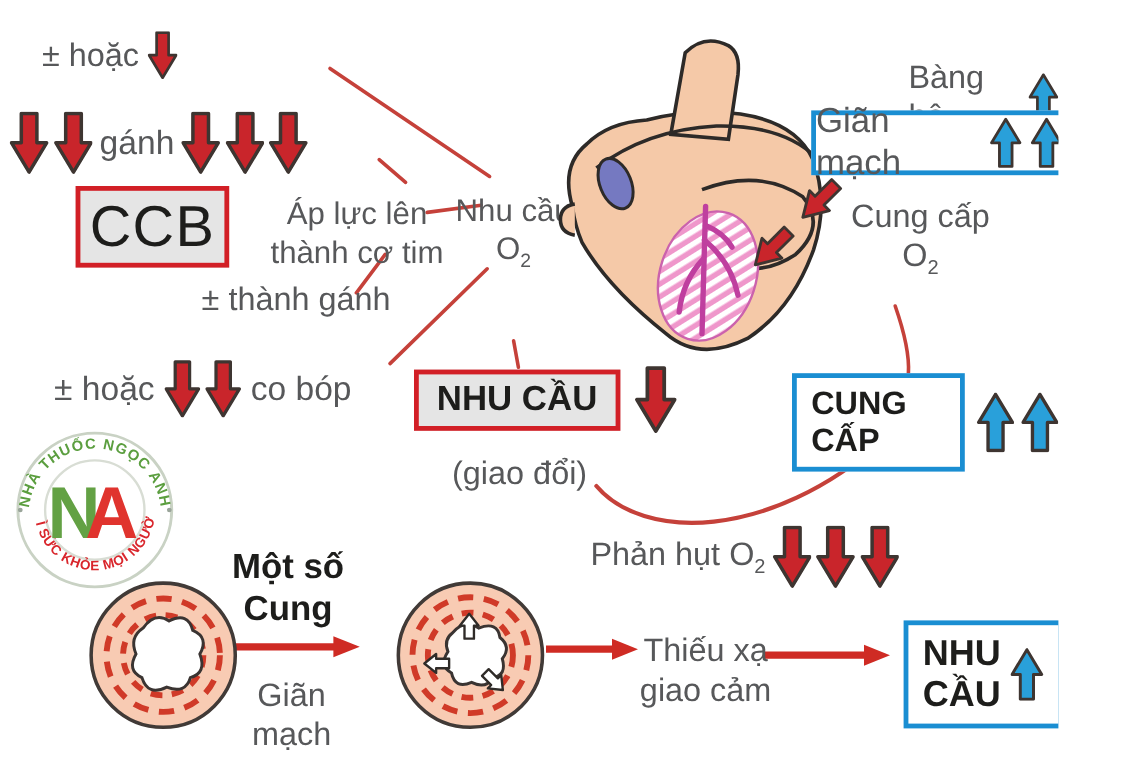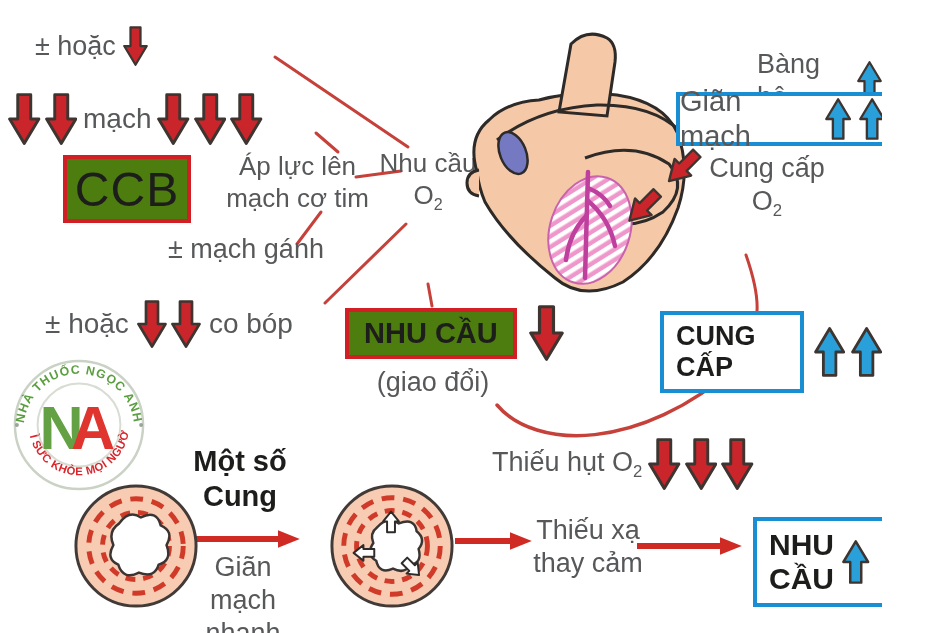--- a/index.html
+++ b/index.html
@@ -1,25 +1,25 @@
 <!DOCTYPE html>
 <html><head>
 <meta charset="utf-8">
 <style>
   html,body{margin:0;padding:0;background:#fff;}
   .canvas{position:relative;width:882px;height:633px;background:#fff;overflow:hidden;
           font-family:"Liberation Sans","DejaVu Sans",sans-serif;}
   .abs{position:absolute;}
   .row{display:flex;align-items:center;}
   .lbl{color:#57585a;font-size:27px;line-height:1.22;}
-  .lbl-c{text-align:center;}
+  .lbl-c{text-align:center;margin-top:12px;}
   .blk{color:#1d1d1b;font-weight:bold;}
   .blk-arrow{height:var(--ah,40px);width:auto;display:block;}
   .arrgroup{display:flex;align-items:center;gap:4px;}
-  .redbox{border:4px solid #d21f26;background:#4d7c0f;display:flex;align-items:center;justify-content:center;}
+  .redbox{border:4px solid #d21f26;background:#e5e5e5;display:flex;align-items:center;justify-content:center;}
   .bluebox{border:4px solid #1a8ed2;background:#fff;display:flex;align-items:center;justify-content:center;}
   .rot45{transform:rotate(45deg);}
   svg{display:block;}
   sub{font-size:0.62em;}
   #overlay{position:absolute;left:0;top:0;pointer-events:none;}
 </style>
 </head>
 <body>
 
 <div class="canvas">
@@ -58,49 +58,49 @@
 
   <div class="abs row lbl" style="left:8px;top:93px;gap:6px;--ah:52px;font-size:28px">
     <span class="arrgroup">
         <svg viewBox="0 0 20 32" class="blk-arrow">
           <polygon points="6,1 14,1 14,16 19,16 10,31 1,16 6,16" fill="#c9252b" stroke="#3e3531" stroke-width="1.8" stroke-linejoin="round"></polygon>
         </svg>
         <svg viewBox="0 0 20 32" class="blk-arrow">
           <polygon points="6,1 14,1 14,16 19,16 10,31 1,16 6,16" fill="#c9252b" stroke="#3e3531" stroke-width="1.8" stroke-linejoin="round"></polygon>
         </svg>
       </span>
-    <span>mạch</span>
+    <span>gánh</span>
     <span class="arrgroup">
         <svg viewBox="0 0 20 32" class="blk-arrow">
           <polygon points="6,1 14,1 14,16 19,16 10,31 1,16 6,16" fill="#c9252b" stroke="#3e3531" stroke-width="1.8" stroke-linejoin="round"></polygon>
         </svg>
         <svg viewBox="0 0 20 32" class="blk-arrow">
           <polygon points="6,1 14,1 14,16 19,16 10,31 1,16 6,16" fill="#c9252b" stroke="#3e3531" stroke-width="1.8" stroke-linejoin="round"></polygon>
         </svg>
         <svg viewBox="0 0 20 32" class="blk-arrow">
           <polygon points="6,1 14,1 14,16 19,16 10,31 1,16 6,16" fill="#c9252b" stroke="#3e3531" stroke-width="1.8" stroke-linejoin="round"></polygon>
         </svg>
       </span>
   </div>
 
   <div class="abs redbox" style="left:63px;top:155px;width:120px;height:60px">
     <span style="font-size:48px;color:#1d1d1b;letter-spacing:1px">CCB</span>
   </div>
 
   <div class="abs lbl lbl-c" style="left:220px;top:151px;width:155px;font-size:26px">
     <div>Áp lực lên</div>
-    <div>mạch cơ tim</div>
+    <div>thành cơ tim</div>
   </div>
 
   <div class="abs lbl lbl-c" style="left:378px;top:148px;width:100px;font-size:26px">
     <div>Nhu cầu</div>
     <div><span>O</span><sub>2</sub></div>
   </div>
 
-  <div class="abs lbl" style="left:168px;top:233px">± mạch gánh</div>
+  <div class="abs lbl" style="left:168px;top:233px">± thành gánh</div>
 
   <div class="abs row lbl" style="left:45px;top:300px;gap:8px;--ah:48px;font-size:28px">
     <span>± hoặc</span>
     <span class="arrgroup">
         <svg viewBox="0 0 20 32" class="blk-arrow">
           <polygon points="6,1 14,1 14,16 19,16 10,31 1,16 6,16" fill="#c9252b" stroke="#3e3531" stroke-width="1.8" stroke-linejoin="round"></polygon>
         </svg>
         <svg viewBox="0 0 20 32" class="blk-arrow">
           <polygon points="6,1 14,1 14,16 19,16 10,31 1,16 6,16" fill="#c9252b" stroke="#3e3531" stroke-width="1.8" stroke-linejoin="round"></polygon>
         </svg>
@@ -198,21 +198,21 @@
         <svg viewBox="0 0 20 32" class="blk-arrow">
           <polygon points="6,31 14,31 14,16 19,16 10,1 1,16 6,16" fill="#29a0da" stroke="#3e3531" stroke-width="1.8" stroke-linejoin="round"></polygon>
         </svg>
         <svg viewBox="0 0 20 32" class="blk-arrow">
           <polygon points="6,31 14,31 14,16 19,16 10,1 1,16 6,16" fill="#29a0da" stroke="#3e3531" stroke-width="1.8" stroke-linejoin="round"></polygon>
         </svg>
       </span>
   </div>
 
   <div class="abs row lbl" style="left:492px;top:438px;gap:6px;--ah:52px">
-    <span><span>Thiếu hụt</span>&nbsp;<span>O</span><sub>2</sub></span>
+    <span><span>Phản hụt</span>&nbsp;<span>O</span><sub>2</sub></span>
     <span class="arrgroup">
         <svg viewBox="0 0 20 32" class="blk-arrow">
           <polygon points="6,1 14,1 14,16 19,16 10,31 1,16 6,16" fill="#c9252b" stroke="#3e3531" stroke-width="1.8" stroke-linejoin="round"></polygon>
         </svg>
         <svg viewBox="0 0 20 32" class="blk-arrow">
           <polygon points="6,1 14,1 14,16 19,16 10,31 1,16 6,16" fill="#c9252b" stroke="#3e3531" stroke-width="1.8" stroke-linejoin="round"></polygon>
         </svg>
         <svg viewBox="0 0 20 32" class="blk-arrow">
           <polygon points="6,1 14,1 14,16 19,16 10,31 1,16 6,16" fill="#c9252b" stroke="#3e3531" stroke-width="1.8" stroke-linejoin="round"></polygon>
         </svg>
@@ -262,21 +262,21 @@
     <path d="M50,46 Q60,34 72,42 Q88,36 90,50 Q100,58 92,68 Q96,82 84,84 Q78,94 66,88 Q52,94 49,80 Q38,74 46,62 Q42,52 50,46 Z" fill="#ffffff" stroke="#3a3432" stroke-width="2.5"></path>
     <g fill="#ffffff" stroke="#2f2b28" stroke-width="2" stroke-linejoin="round">
       <path d="M-4,9 L-4,-2 L-8,-2 L0,-12 L8,-2 L4,-2 L4,9 Z" transform="translate(64,42)"></path>
       <path d="M-4,9 L-4,-2 L-8,-2 L0,-12 L8,-2 L4,-2 L4,9 Z" transform="translate(38,72) rotate(-90)"></path>
       <path d="M-4,9 L-4,-2 L-8,-2 L0,-12 L8,-2 L4,-2 L4,9 Z" transform="translate(84,86) rotate(135)"></path>
     </g>
   </svg>
 
   <div class="abs lbl lbl-c" style="left:531px;top:514px;width:114px">
     <div>Thiếu xạ</div>
-    <div>thay cảm</div>
+    <div>giao cảm</div>
   </div>
 
   <div class="abs bluebox" style="left:753px;top:517px;padding:7px 12px;gap:8px;--ah:44px">
     <span class="blk" style="font-size:30px">NHU CẦU</span>
     <span class="arrgroup">
         <svg viewBox="0 0 20 32" class="blk-arrow">
           <polygon points="6,31 14,31 14,16 19,16 10,1 1,16 6,16" fill="#29a0da" stroke="#3e3531" stroke-width="1.8" stroke-linejoin="round"></polygon>
         </svg>
       </span>
   </div>

